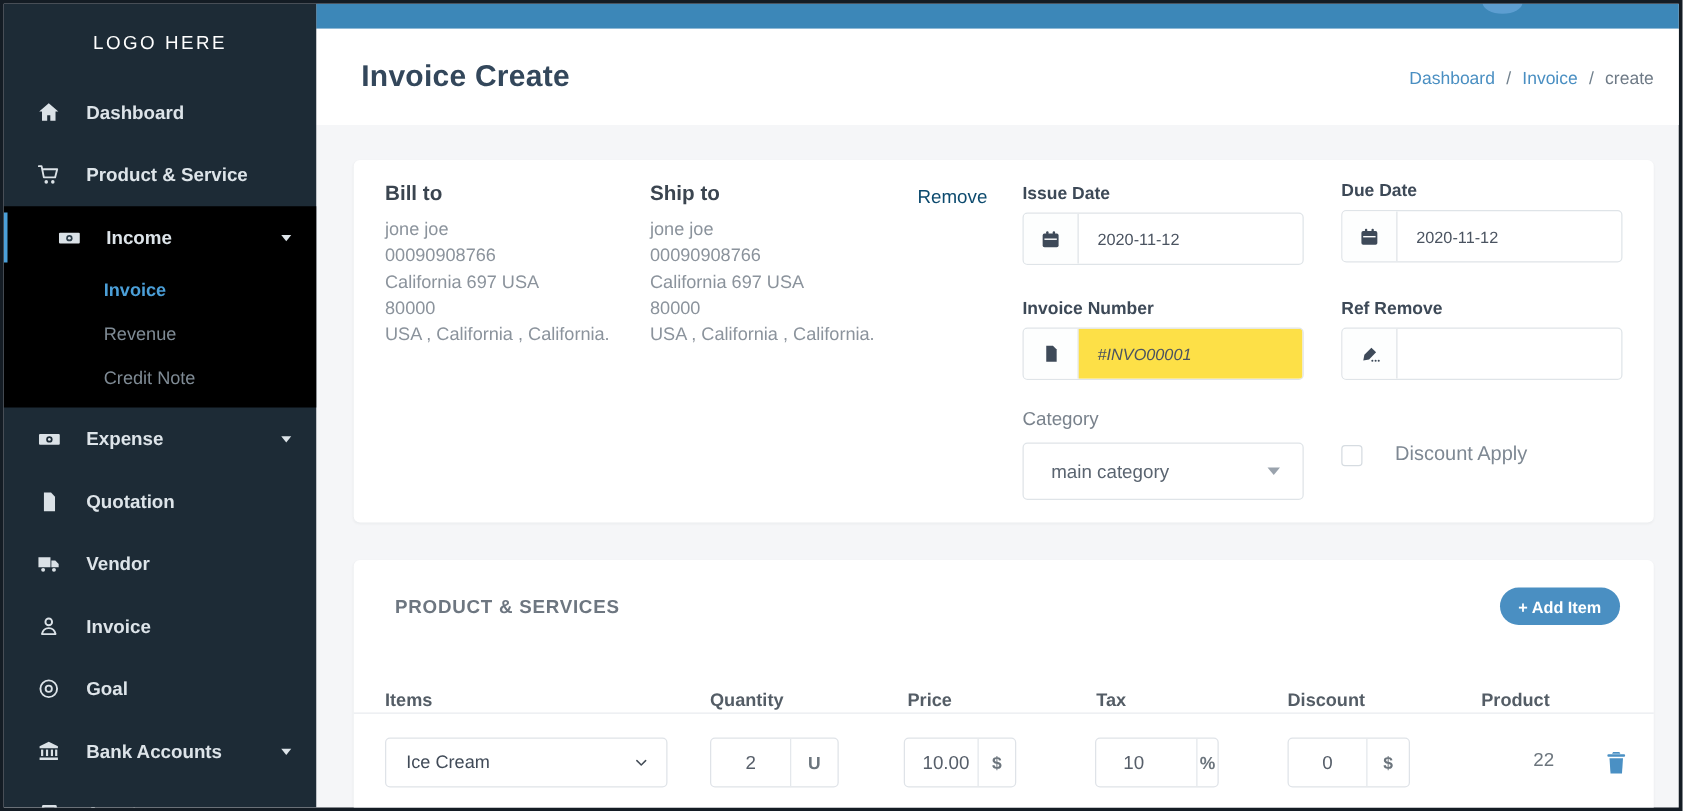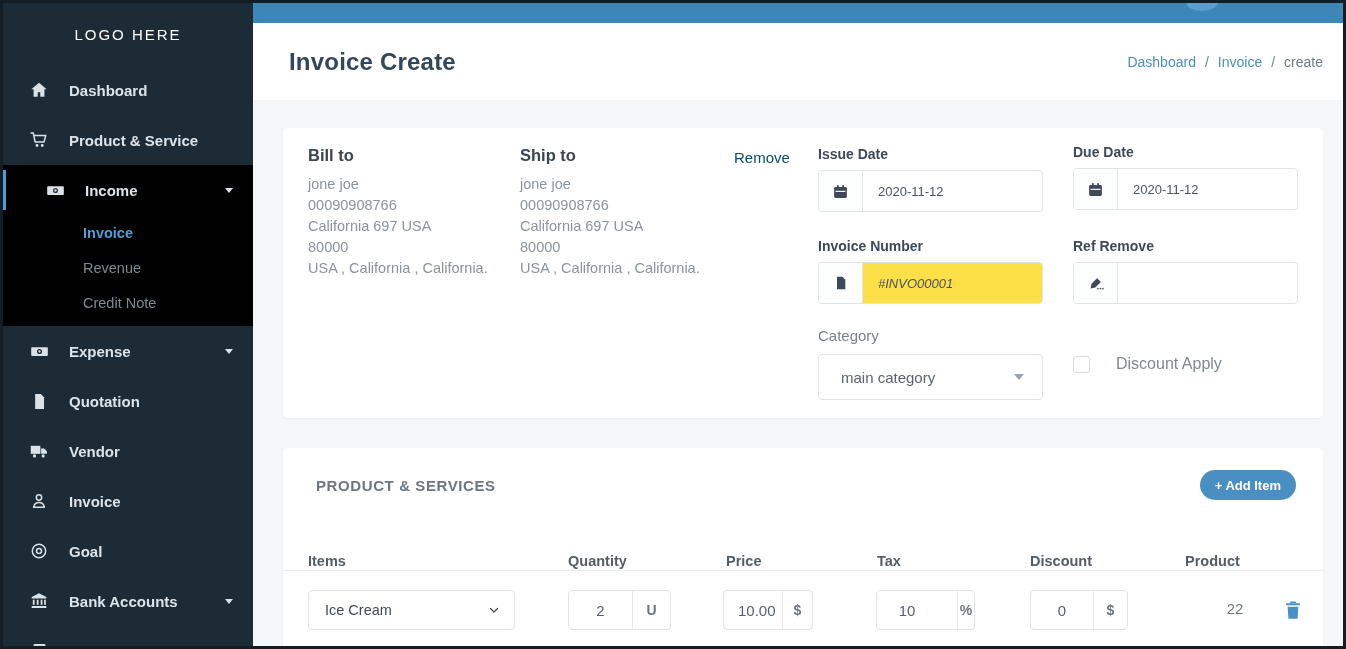--- a/index.html
+++ b/index.html
@@ -77,21 +77,21 @@
   .sec-title { position:absolute; left:33px; top:29px; font-size:15px; font-weight:bold;
                color:#6d7680; letter-spacing:0.6px; }
   .add-btn { position:absolute; right:27px; top:22px; height:30px; padding:0 15px; border:none;
              border-radius:15px; background:#4a8fc2; color:#ffffff; font-size:13px; font-weight:bold;
              font-family:inherit; cursor:pointer; }
   .thead { position:absolute; left:0; top:85px; width:100%; height:38px; border-bottom:1px solid #e9ecef; }
   .th { position:absolute; top:20px; font-size:14.5px; font-weight:bold; color:#545d66; }
   .th0{left:25px;} .th1{left:285px;} .th2{left:443px;} .th3{left:594px;} .th4{left:747px;} .th5{left:902px;}
 
   .trow { position:absolute; left:0; top:142px; width:100%; height:40px; }
-  .item-select { position:absolute; left:25px; width:207px; height:40px; border:1px solid #dfe3e8; border-radius:4px;
+  .item-select { position:absolute; left:25px; width:226px; height:40px; border:1px solid #dfe3e8; border-radius:4px;
                  display:flex; align-items:center; justify-content:space-between; padding:0 14px 0 16px;
                  font-size:14.5px; color:#414b58; background:#fff; cursor:pointer; }
   .cellgrp { position:absolute; height:40px; display:flex; border:1px solid #dfe3e8; border-radius:4px; background:#fff; overflow:hidden; }
   .g-qty{left:285px; width:103px;} .g-price{left:440px; width:90px;} .g-tax{left:593px; width:99px;gap:20px;} .g-disc{left:747px; width:98px;}
   .cellgrp input { border:none; outline:none; font-size:15px; color:#575f6a; font-family:inherit;
                    text-align:center; min-width:0; background:transparent; }
   .g-qty input{width:63px;} .g-price input{width:58px; text-align:left; padding-left:14px;}
   .g-tax input{width:60px;} .g-disc input{width:62px;}
   .unit { flex:1; display:flex; align-items:center; justify-content:center; border-left:1px solid #e4e8ec;
           font-size:14px; color:#6c757d; font-weight:600; }

